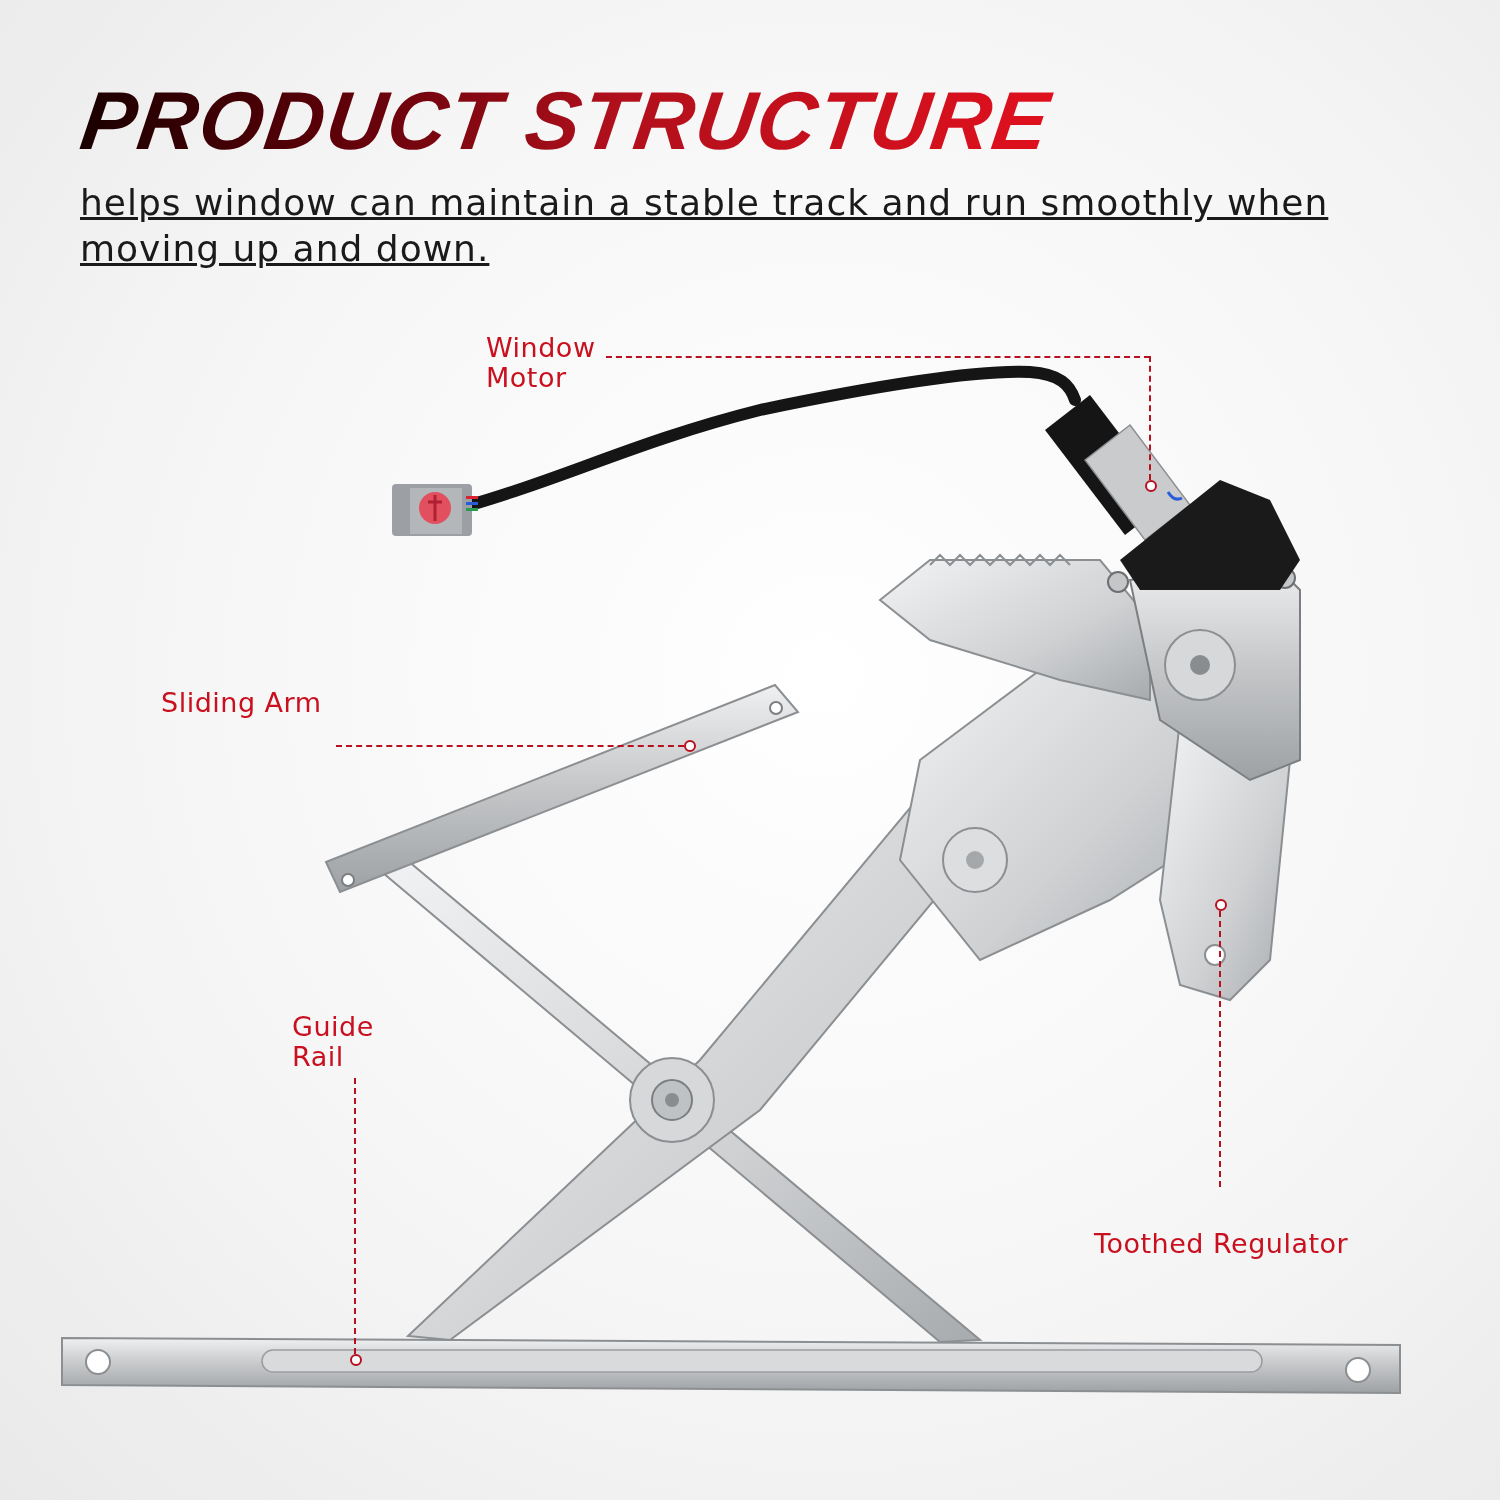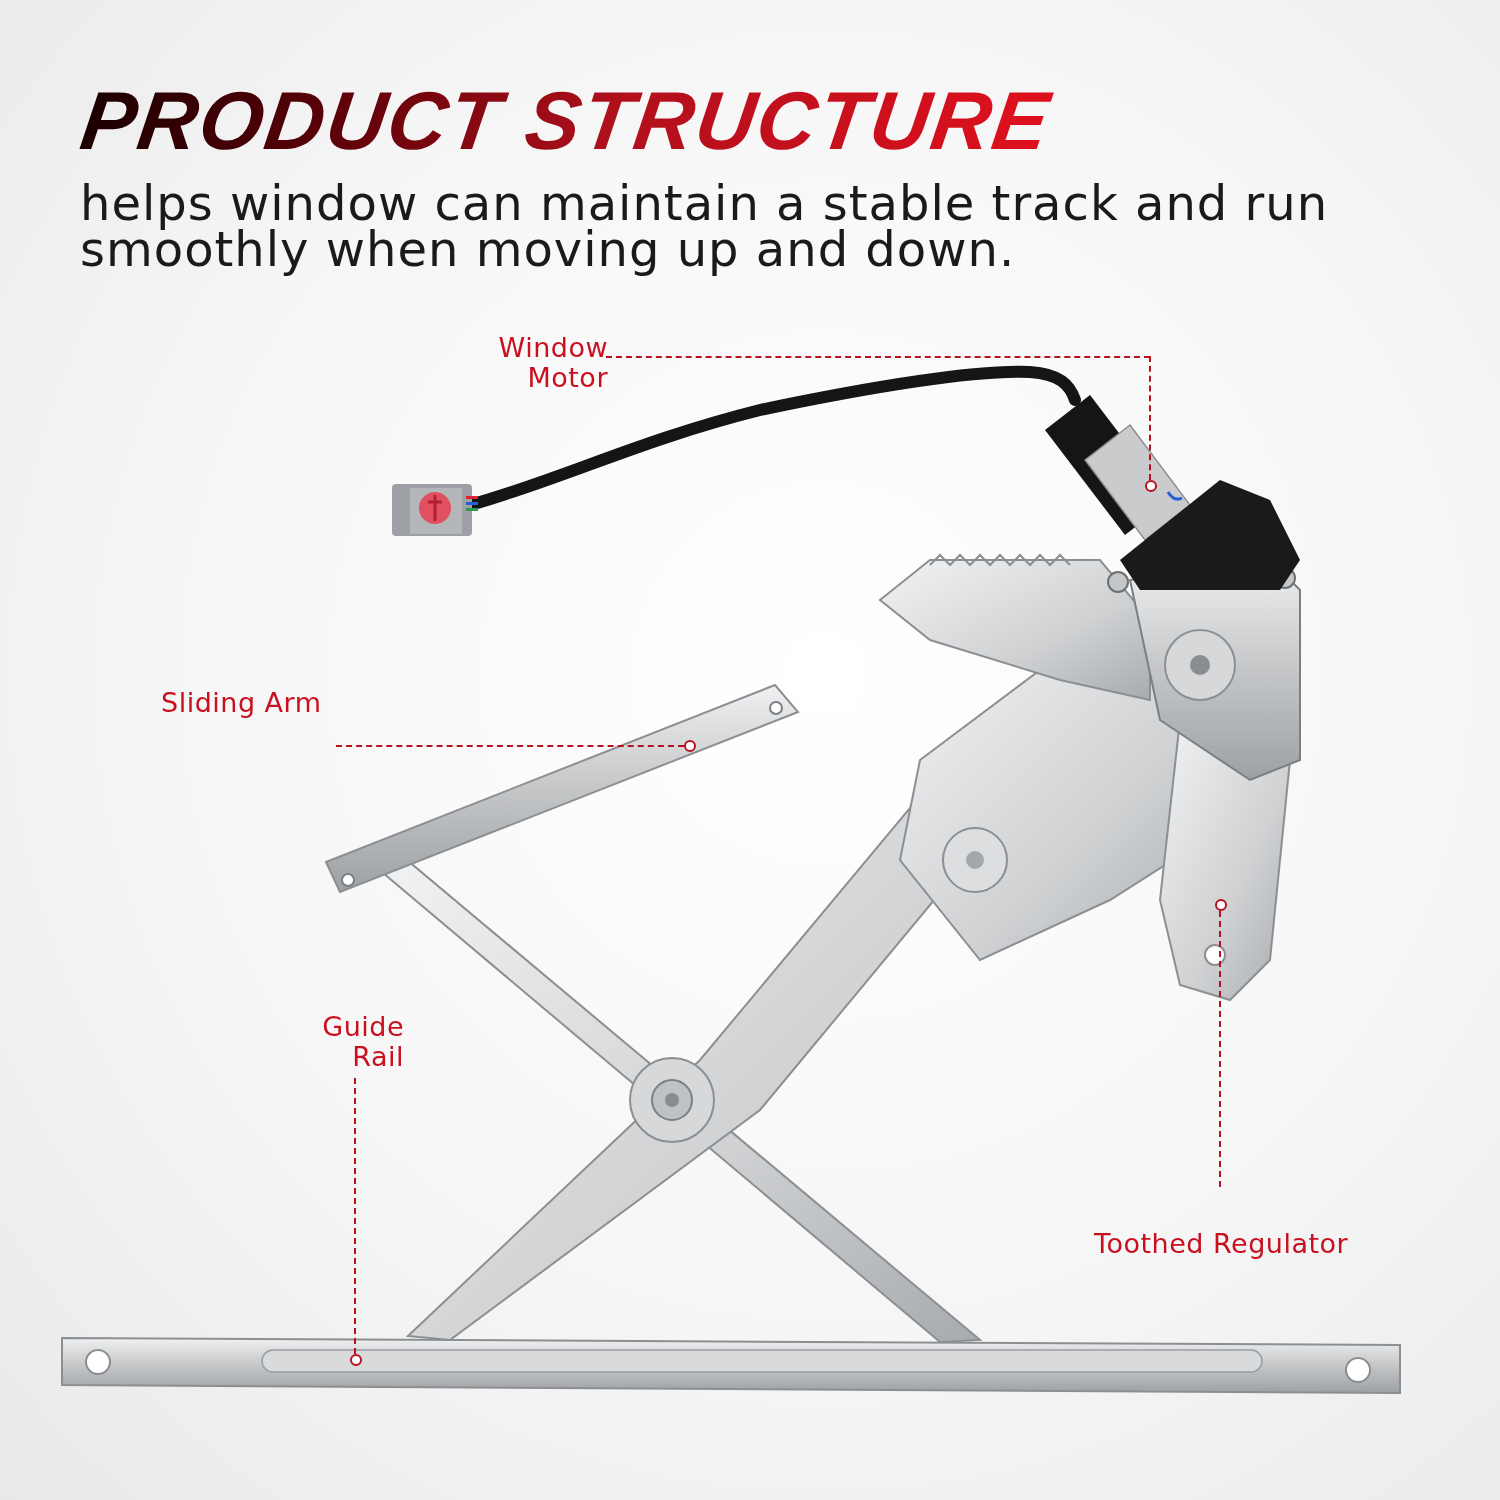--- a/index.html
+++ b/index.html
@@ -1,19 +1,19 @@
 <!DOCTYPE html>
 <html><head>
 <meta charset="utf-8">
 <style>
   html,body{margin:0;padding:0;}
   body{width:1500px;height:1500px;overflow:hidden;background:radial-gradient(ellipse at 55% 45%,#ffffff 0%,#f6f6f6 55%,#e9e9e9 100%);font-family:"DejaVu Sans",sans-serif;position:relative;}
   .title{position:absolute;left:82px;top:80px;font-family:"Liberation Sans",sans-serif;font-weight:900;font-style:italic;font-size:82px;letter-spacing:2px;line-height:1;transform:skewX(-8deg);background:linear-gradient(90deg,#1a0000 0%,#5a0008 25%,#b0101c 55%,#e0101e 100%);-webkit-background-clip:text;background-clip:text;color:transparent;text-shadow:none;}
-  .subtitle{position:absolute;left:80px;top:180px;width:1300px;font-family:"DejaVu Sans",sans-serif;font-size:48px;line-height:46px;color:#1a1a1a;letter-spacing:1px;}
-  .label{position:absolute;font-family:"DejaVu Sans",sans-serif;font-size:27px;color:#c8101f;line-height:30px;text-align:right;letter-spacing:0.5px;}
+  .subtitle{position:absolute;left:80px;top:180px;width:1300px;font-family:"DejaVu Sans",sans-serif;font-size:36px;line-height:46px;color:#1a1a1a;letter-spacing:1px;text-decoration:underline;}
+  .label{position:absolute;font-family:"DejaVu Sans",sans-serif;font-size:27px;color:#c8101f;line-height:30px;text-align:left;letter-spacing:0.5px;}
   .hline{position:absolute;border-top:2px dashed #b8101e;height:0;}
   .vline{position:absolute;border-left:2px dashed #b8101e;width:0;}
   .dot{position:absolute;width:8px;height:8px;border:2px solid #b8101e;border-radius:50%;background:#fff;}
   svg.product{position:absolute;left:0;top:0;}
 </style>
 </head>
 <body>
 
 <div class="title">PRODUCT STRUCTURE</div>
 <div class="subtitle">helps window can maintain a stable track and run smoothly when moving up and down.</div>
@@ -99,21 +99,21 @@
   <div>Motor</div>
 </div>
 <div class="hline" style="left:606px;top:356px;width:544px;"></div>
 <div class="vline" style="left:1149px;top:356px;height:124px;"></div>
 <div class="dot" style="left:1145px;top:480px;"></div>
 
 <div class="label" style="left:161px;top:688px;">Sliding Arm</div>
 <div class="hline" style="left:336px;top:745px;width:348px;"></div>
 <div class="dot" style="left:684px;top:740px;"></div>
 
-<div class="label" style="left:304px;top:1012px;width:100px;">
+<div class="label" style="left:292px;top:1012px;width:100px;">
   <div>Guide</div>
   <div>Rail</div>
 </div>
 <div class="vline" style="left:354px;top:1078px;height:276px;"></div>
 <div class="dot" style="left:350px;top:1354px;"></div>
 
 <div class="dot" style="left:1215px;top:899px;"></div>
 <div class="vline" style="left:1219px;top:911px;height:276px;"></div>
 <div class="label" style="left:1094px;top:1189px;margin-top:40px;">Toothed Regulator</div>
 

